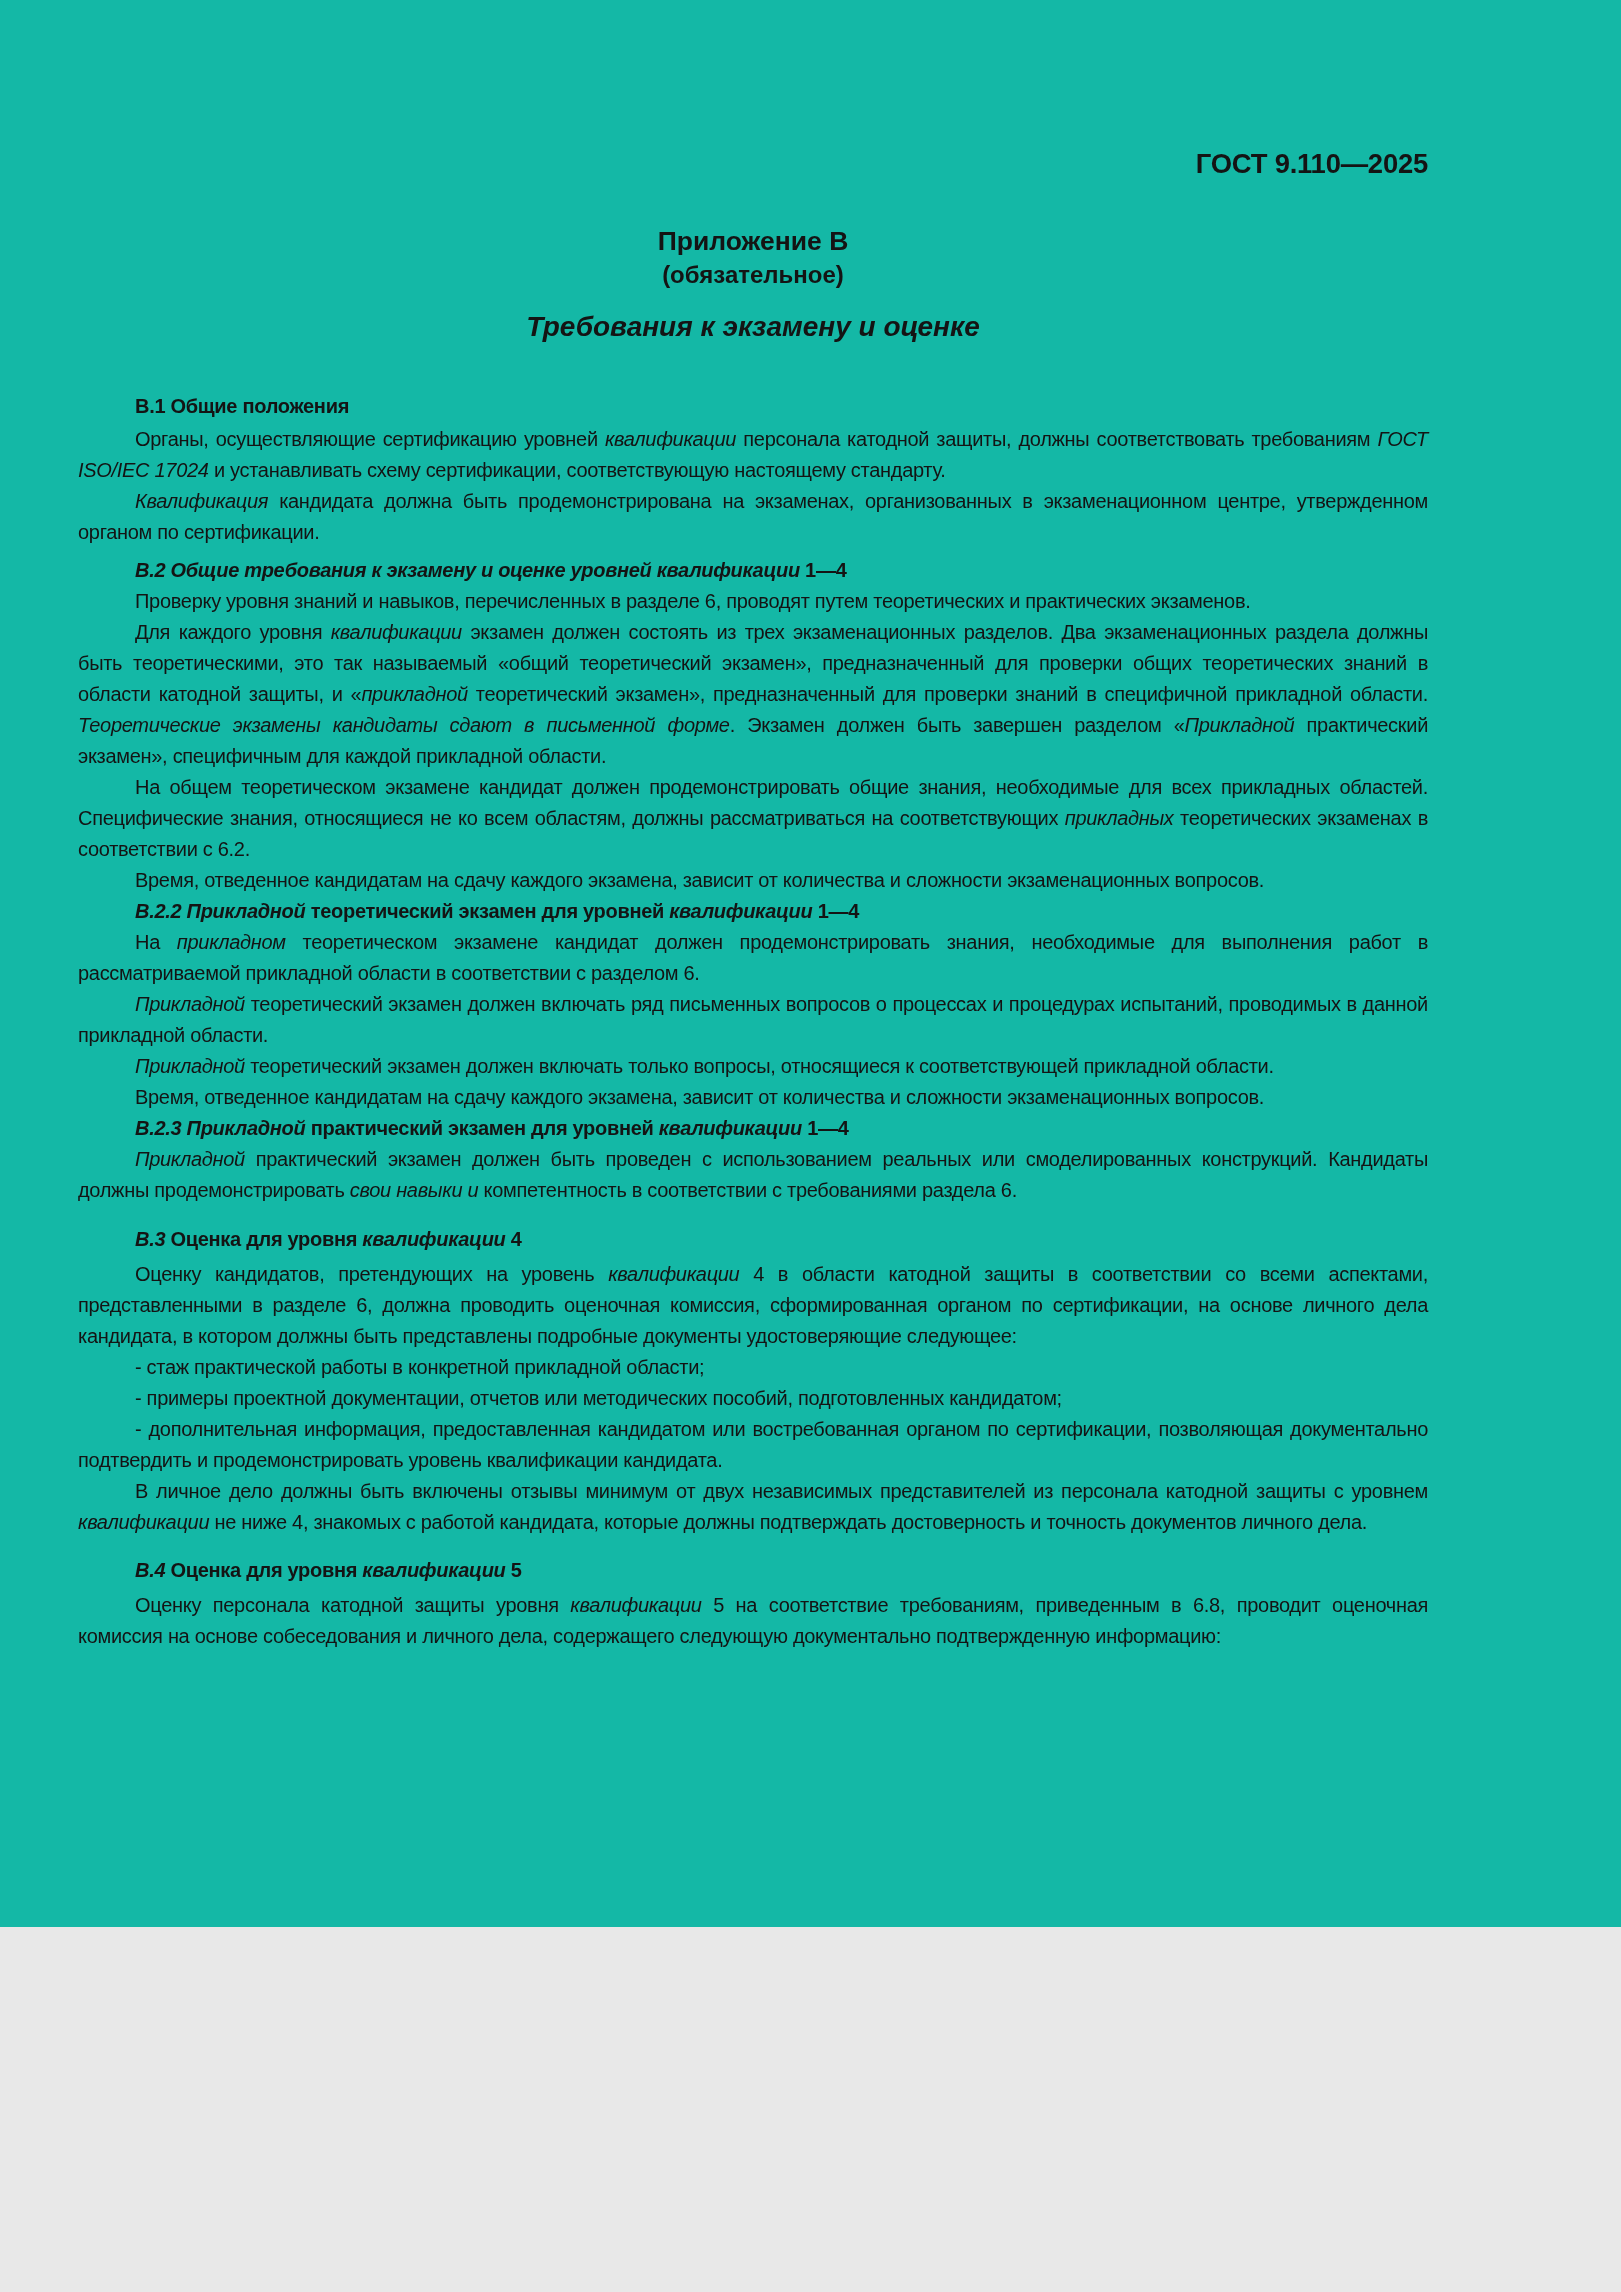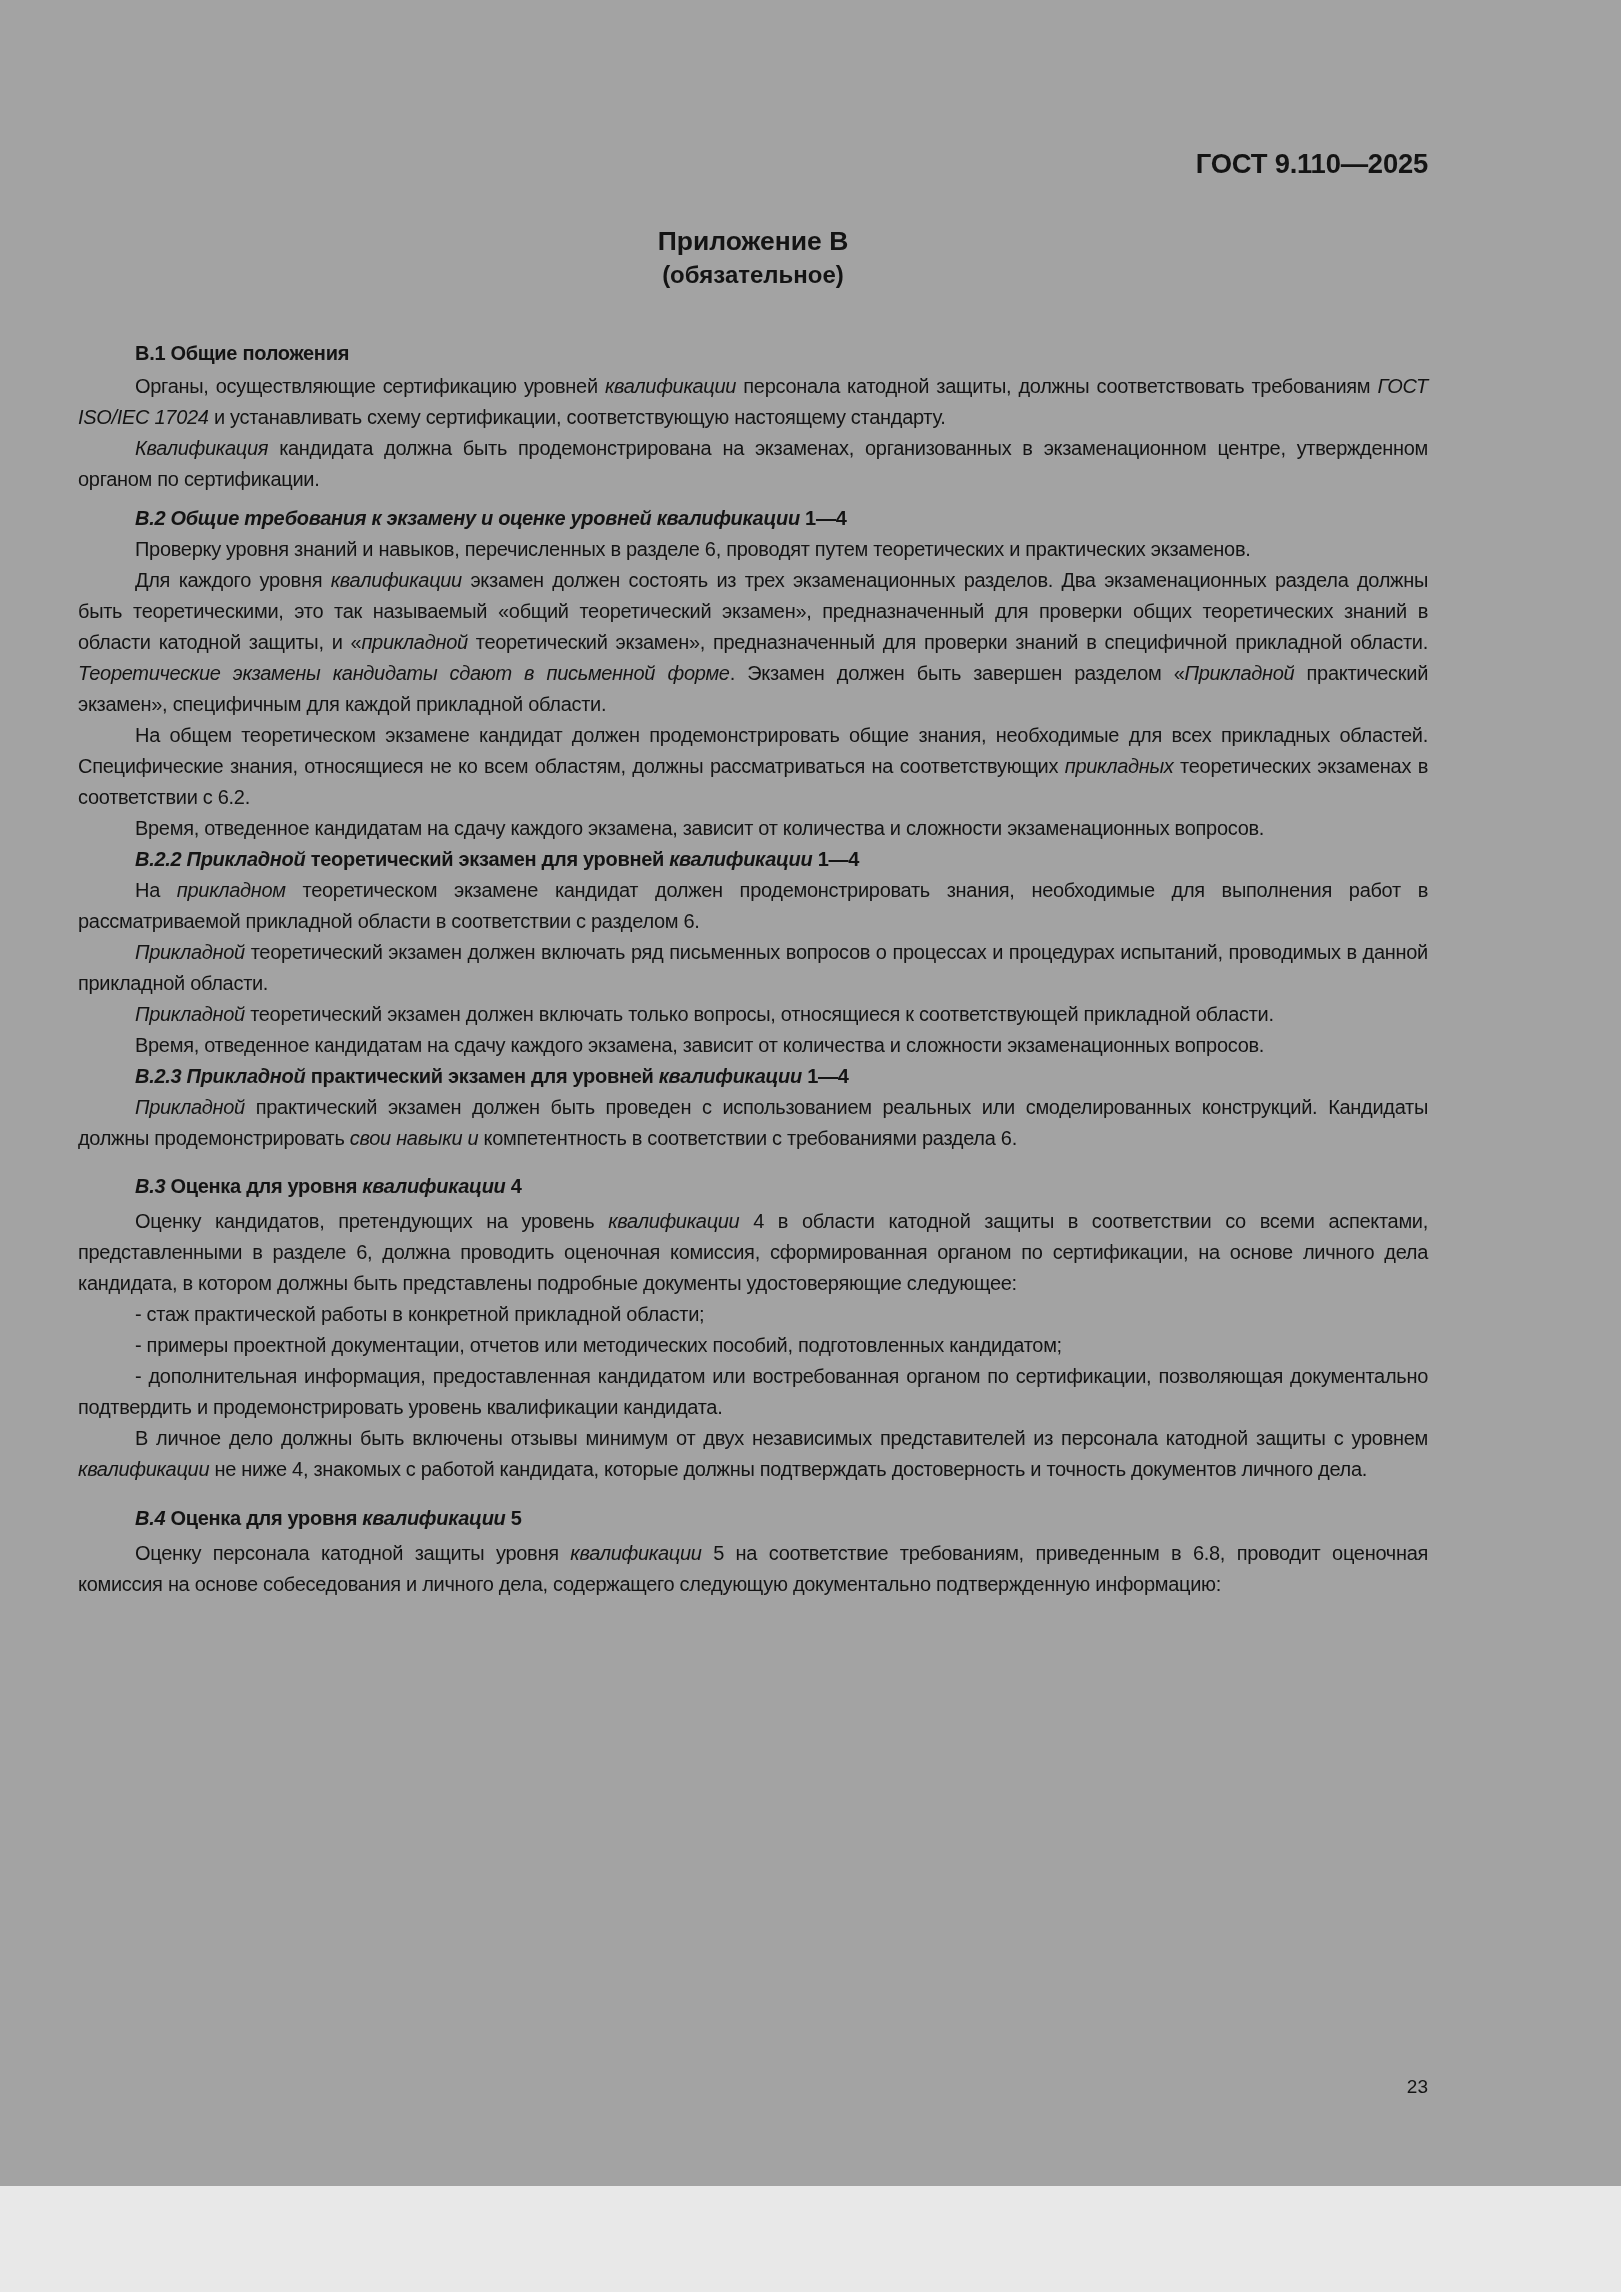--- a/index.html
+++ b/index.html
@@ -1,20 +1,20 @@
 <!DOCTYPE html>
 <html lang="ru"><head>
 <meta charset="utf-8">
 <style>
   html,body{margin:0;padding:0;background:#e8e8e8;}
   .page{
     position:relative;
-    width:1621px;height:2186px;
+    width:1621px;height:1927px;
     margin:0 auto;
-    background:#a3a3a3;
+    background:#14b8a6;
     color:#141414;
     font-family:"Liberation Sans", sans-serif;
     box-sizing:border-box;
     padding:147px 193px 0 78px;
     overflow:hidden;
   }
   .doc-header{
     text-align:right;
     font-weight:bold;
     font-size:27.4px;
@@ -70,20 +70,21 @@
 </head>
 <body>
 
 <div class="page">
   <div class="doc-header">ГОСТ 9.110—2025</div>
 
   <div class="appendix-label">Приложение В</div>
 
   <div class="appendix-kind">(обязательное)</div>
 
+  <div class="doc-title">Требования к экзамену и оценке</div>
 
   <div class="content">
       <div class="block h-sec"><span>В.1 Общие положения</span></div>
       <div class="block p"><span>Органы, осуществляющие сертификацию уровней </span><span class="i">квалификации</span><span> персонала катодной защиты, должны соответствовать требованиям </span><span class="i">ГОСТ ISO/IEC 17024</span><span> и устанавливать схему сертификации, соответствующую настоящему стандарту.</span></div>
       <div class="block p"><span class="i">Квалификация</span><span> кандидата должна быть продемонстрирована на экзаменах, организованных в экзаменационном центре, утвержденном органом по сертификации.</span></div>
       <div class="block h-sec tight"><span class="i">В.2 Общие требования к экзамену и оценке уровней квалификации</span><span> 1—4</span></div>
       <div class="block p"><span>Проверку уровня знаний и навыков, перечисленных в разделе 6, проводят путем теоретических и практических экзаменов.</span></div>
       <div class="block p"><span>Для каждого уровня </span><span class="i">квалификации</span><span> экзамен должен состоять из трех экзаменационных разделов. Два экзаменационных раздела должны быть теоретическими, это так называемый «общий теоретический экзамен», предназначенный для проверки общих теоретических знаний в области катодной защиты, и «</span><span class="i">прикладной</span><span> теоретический экзамен», предназначенный для проверки знаний в специфичной прикладной области. </span><span class="i">Теоретические экзамены кандидаты сдают в письменной форме</span><span>. Экзамен должен быть завершен разделом «</span><span class="i">Прикладной</span><span> практический экзамен», специфичным для каждой прикладной области.</span></div>
       <div class="block p"><span>На общем теоретическом экзамене кандидат должен продемонстрировать общие знания, необходимые для всех прикладных областей. Специфические знания, относящиеся не ко всем областям, должны рассматриваться на соответствующих </span><span class="i">прикладных</span><span> теоретических экзаменах в соответствии с 6.2.</span></div>
       <div class="block p"><span>Время, отведенное кандидатам на сдачу каждого экзамена, зависит от количества и сложности экзаменационных вопросов.</span></div>

